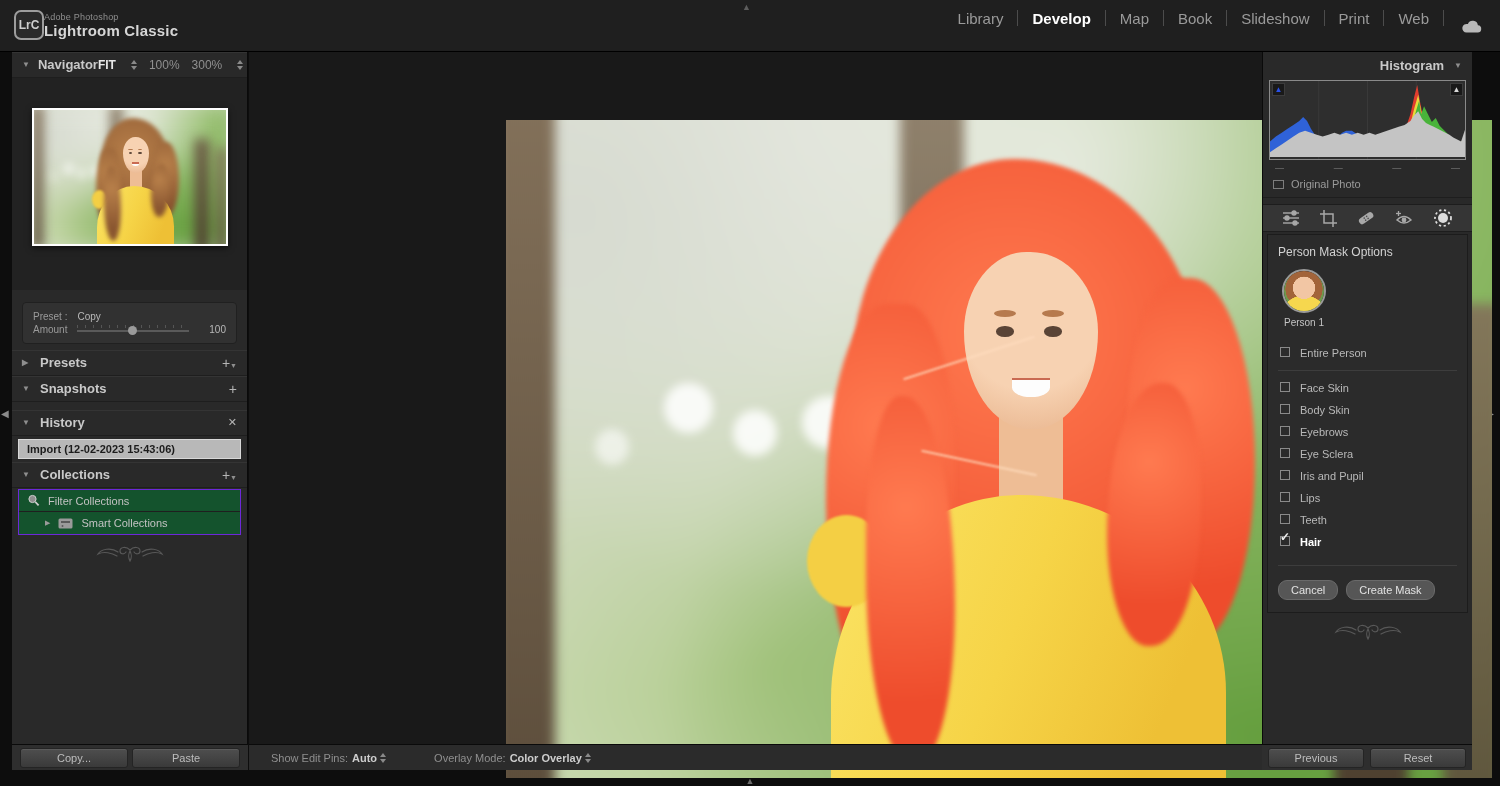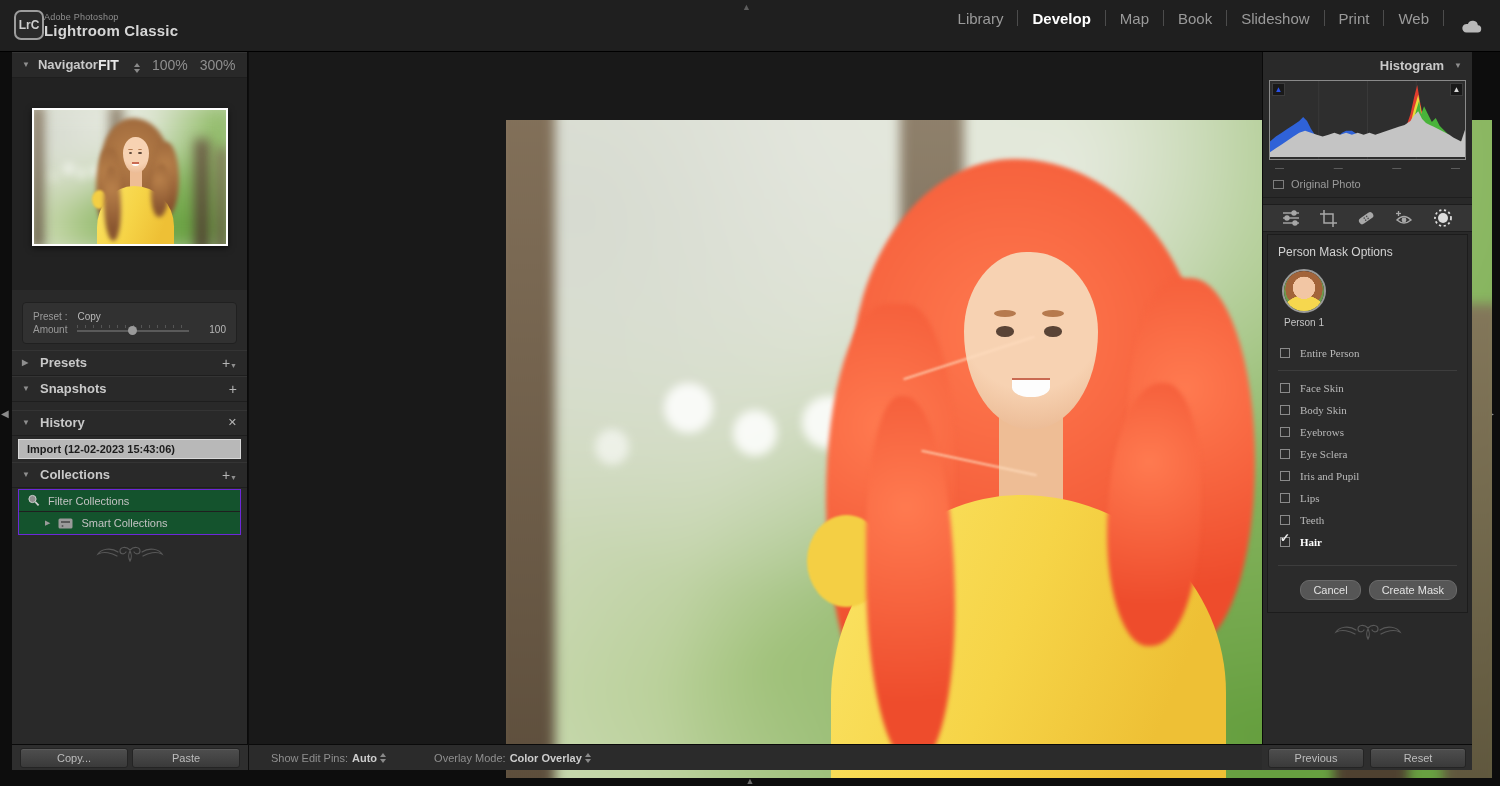--- a/index.html
+++ b/index.html
@@ -28,21 +28,21 @@
   .bottombar { position:absolute; left:0; bottom:0; width:1500px; height:16px; background:#0d0d0d; text-align:center; }
   .bottombar span { color:#6a6a6a; font-size:9px; line-height:14px; }
 
   
   .left-panel { position:absolute; left:12px; top:52px; width:236px; height:692px; background:#292929; border-right:1px solid #0a0a0a; }
   .sec-head { display:flex; align-items:center; height:26px; padding:0 10px; color:#c9c9c9; font-size:13px; font-weight:bold; border-bottom:1px solid #1e1e1e; box-shadow:0 1px 0 #343434 inset; }
   .sec-head .tri { font-size:8px; color:#8e8e8e; margin-right:8px; width:10px; }
   .sec-head .grow { flex:1; }
   .sec-head .plus { color:#b5b5b5; font-size:14px; font-weight:normal; cursor:pointer; }
   .sec-head .plus .drop { font-size:7px; color:#8e8e8e; }
-  .sec-head .nav-zoom { display:flex; gap:12px; align-items:flex-end; font-size:14px; font-weight:bold; }
+  .sec-head .nav-zoom { display:flex; gap:12px; align-items:center; font-size:12px; font-weight:bold; }
   .fitlabel { color:#e8e8e8; } .zoomlabel { color:#8f8f8f; font-weight:normal; }
   .spinner { display:inline-flex; flex-direction:column; gap:2px; margin-left:3px; vertical-align:middle; }
   .spinner i { display:block; width:0; height:0; border-left:3px solid transparent; border-right:3px solid transparent; }
   .spinner .u { border-bottom:4px solid #8a8a8a; } .spinner .d { border-top:4px solid #8a8a8a; }
   .nav-preview { height:212px; background:#222; padding-top:30px; }
   .thumb-frame { width:196px; margin:0 auto; border:2px solid #fff; box-shadow:0 2px 6px rgba(0,0,0,.6); }
   .preset-box { margin:12px 10px 6px 10px; background:#313131; border:1px solid #202020; border-radius:4px; padding:6px 10px; }
   .preset-row { display:flex; font-size:10px; color:#9a9a9a; margin:2px 0; align-items:center; }
   .preset-row .val { margin-left:10px; color:#b8b8b8; }
   .slider { flex:1; margin:0 10px; position:relative; height:10px; }
@@ -138,28 +138,28 @@
   .mask-panel { margin:2px 4px 0 4px; border:1px solid #1c1c1c; background:#2b2b2b; padding:10px 10px 12px 10px; }
   .mp-title { color:#d2d2d2; font-size:12px; margin-bottom:10px; }
   .avatar-wrap { display:inline-flex; flex-direction:column; align-items:center; gap:4px; margin-left:4px; }
   .avatar { width:44px; height:44px; border-radius:50%; border:2px solid #9a9a9a; overflow:hidden; position:relative; background:#7a4a2c; }
   .avatar-mini { width:100%; height:100%; background:
       radial-gradient(circle at 50% 42%, #f2c6a4 0 36%, transparent 37%),
       radial-gradient(circle at 50% 120%, #f6d74e 0 45%, transparent 46%),
       radial-gradient(circle at 50% 45%, #a2643a 0 62%, #6f9a4c 63%); }
   .avatar-label { color:#c4c4c4; font-size:10px; }
   .opts { margin-top:14px; }
-  .opt { display:flex; align-items:center; gap:10px; padding:5px 2px; cursor:pointer;font-family:Liberation Serif, serif; }
+  .opt { display:flex; align-items:flex-start; gap:10px; padding:5px 2px; cursor:pointer; }
   .opt-box { position:relative; width:10px; height:10px; border:1px solid #8a8a8a; background:transparent; flex:none; }
   .opt .check { display:none; position:absolute; left:-1px; top:-7px; color:#f0f0f0; font-size:12px; font-weight:bold; }
   .opt.checked .check { display:block; }
   .opt-label { color:#b9b9b9; font-size:11px; }
   .opt.checked .opt-label { color:#fff; font-weight:bold; }
   .mp-divider { height:1px; background:#3d3d3d; margin:6px 0; }
-  .mp-buttons { display:flex; justify-content:flex-end; gap:8px; margin-top:14px; }
+  .mp-buttons { display:flex; justify-content:flex-start; gap:8px; margin-top:14px; }
   .pill { background:#565656; border:1px solid #6a6a6a; border-radius:9px; color:#e2e2e2; font-size:11px; padding:3px 12px; cursor:pointer; }
 
   svg.icon { display:block; }
 </style>
 </head>
 <body>
 
 <div class="app">
 
   <div class="topbar">

